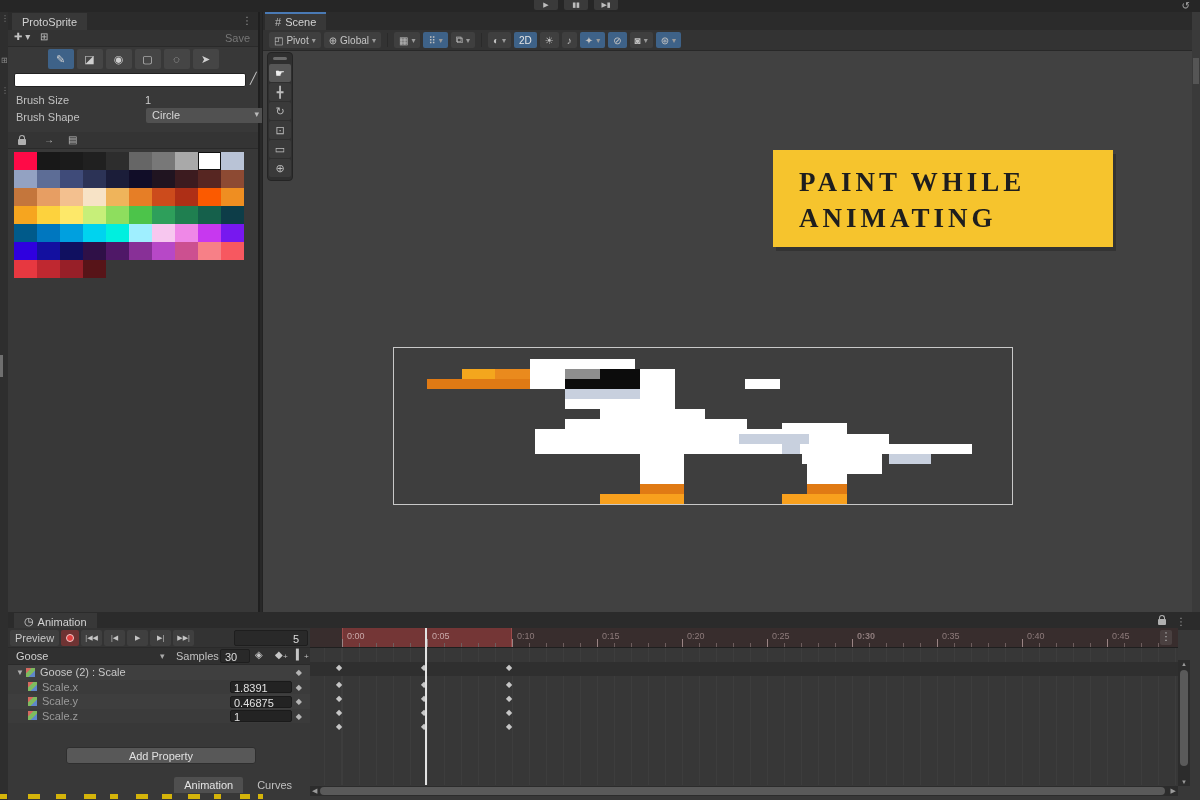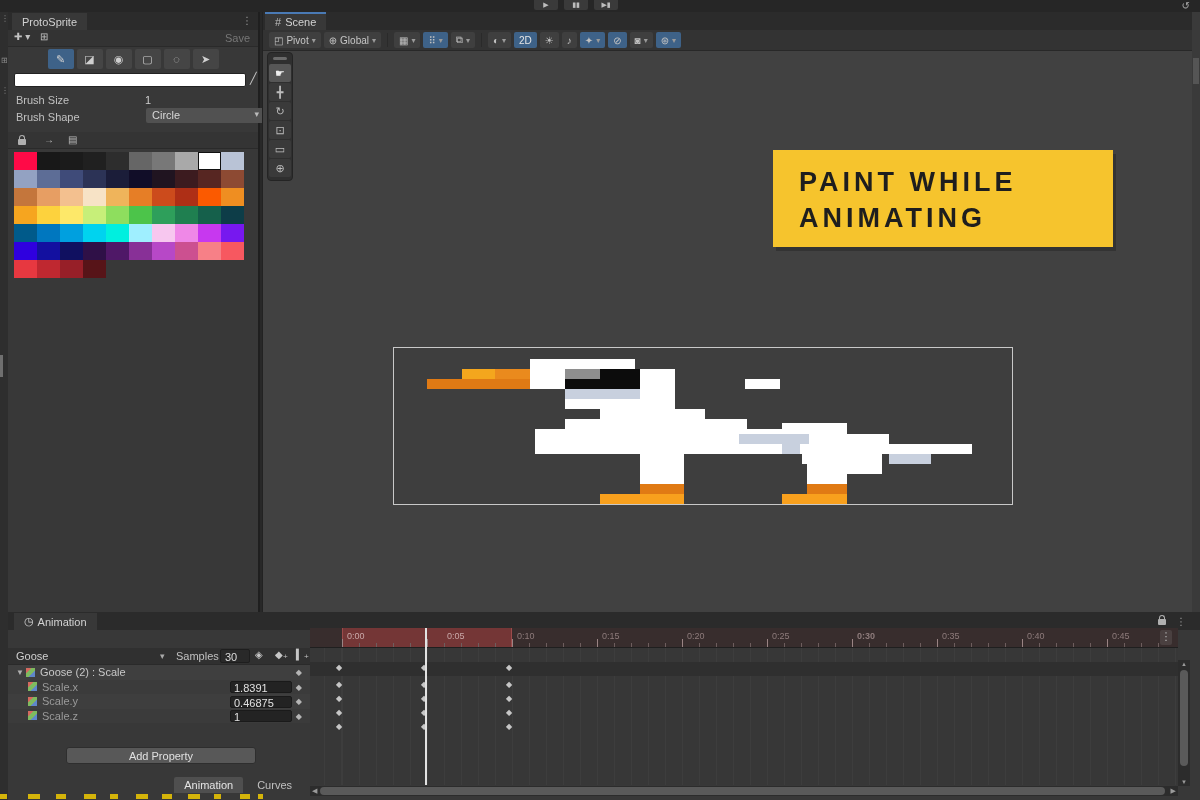--- a/index.html
+++ b/index.html
@@ -59,21 +59,21 @@
   .sbtn .dda { font-size:8px; color:#9a9a9a; }
   .vsep { width:1px; height:14px; background:#2a2a2a; margin:0 3px; }
   #overlay-tools { left:4px; top:40px; width:26px; background:#2f2f2f; border:1px solid #242424;
     border-radius:4px; padding:2px 0; }
   #overlay-tools .handle { width:14px; height:3px; background:#6a6a6a; border-radius:2px; margin:2px auto 4px; }
   .otool { width:22px; height:18px; margin:1px auto; background:#3a3a3a; border-radius:2px; color:#bdbdbd;
     display:flex; align-items:center; justify-content:center; font-size:11px; }
   .otool.active { background:#565656; color:#eee; }
   #banner { left:510px; top:138px; width:340px; height:97px; padding:14px 0 0 26px;
     box-shadow:3px 4px 0 rgba(25,25,25,.35); }
-  .banner-line { font-family:Liberation Sans, sans-serif; font-weight:bold; font-size:27px;
+  .banner-line { font-family:Liberation Serif, serif; font-weight:bold; font-size:27px;
     letter-spacing:4px; line-height:36px; }
   #sprite-frame { left:130px; top:335px; width:620px; height:158px; border:1px solid #c8c8c8; background:#3e3e3e; }
   #sprite-frame .px { position:absolute; }
   
   #anim { left:8px; top:612px; width:1192px; height:188px; background:#383838; }
   #anim-tab { left:6px; }
   #anim-head-right { position:absolute; right:14px; top:3px; display:flex; gap:10px; align-items:center; }
   #anim-controls { left:0; top:16px; width:302px; height:20px; background:#333; border-bottom:1px solid #2a2a2a;
     display:flex; align-items:center; gap:2px; padding:0 2px; }
   .abtn { height:16px; background:#3f3f3f; border-radius:2px; display:flex; align-items:center;
@@ -376,20 +376,36 @@
     <div class="tab" id="anim-tab">
       <span>◷</span>
       <span>Animation</span>
     </div>
     <div id="anim-head-right">
       <span><span class="lock"></span></span>
       <span class="kebab">⋮</span>
     </div>
   </div>
 
+  <div id="anim-controls" class="abs">
+    <div class="abtn">
+      <span>Preview</span>
+    </div>
+    <div class="abtn rec">
+        <span class="dot"></span>
+      </div>
+    <div id="transport" style="display:flex; gap:2px;">
+        <div class="tbtn">|◀◀</div>
+        <div class="tbtn">|◀</div>
+        <div class="tbtn">▶</div>
+        <div class="tbtn">▶|</div>
+        <div class="tbtn">▶▶|</div>
+      </div>
+    <div id="frame-field">5</div>
+  </div>
 
   <div id="anim-row2" class="abs">
     <span id="clip-dd">Goose</span>
     <span id="clip-arrow">▾</span>
     <span id="samples-label">Samples</span>
     <span id="samples-field">30</span>
   <div class="mini-ic" style="left: 247px; position: absolute;">◈</div>
       <div class="mini-ic" style="left: 267px; position: absolute;">◆₊</div>
       <div class="mini-ic" style="left: 288px; position: absolute;">▍₊</div>
     </div>
@@ -397,21 +413,21 @@
   <div id="ruler" class="abs">
     <div id="rec-region"></div>
     <div id="ruler-kebab">⋮</div>
   <div class="rtick" style="left: 32px; height: 8px;"></div>
       <div class="rlabel bright" style="left: 37px;">0:00</div>
       <div class="rtick" style="left: 49px; height: 4px; background: rgb(110, 94, 94);"></div>
       <div class="rtick" style="left: 66px; height: 4px; background: rgb(110, 94, 94);"></div>
       <div class="rtick" style="left: 83px; height: 4px; background: rgb(110, 94, 94);"></div>
       <div class="rtick" style="left: 100px; height: 4px; background: rgb(110, 94, 94);"></div>
       <div class="rtick" style="left: 117px; height: 8px;"></div>
-      <div class="rlabel bright" style="left: 122px; margin-left: 15px;">0:05</div>
+      <div class="rlabel bright" style="left: 122px;">0:05</div>
       <div class="rtick" style="left: 134px; height: 4px; background: rgb(110, 94, 94);"></div>
       <div class="rtick" style="left: 151px; height: 4px; background: rgb(110, 94, 94);"></div>
       <div class="rtick" style="left: 168px; height: 4px; background: rgb(110, 94, 94);"></div>
       <div class="rtick" style="left: 185px; height: 4px; background: rgb(110, 94, 94);"></div>
       <div class="rtick" style="left: 202px; height: 8px;"></div>
       <div class="rlabel" style="left: 207px;">0:10</div>
       <div class="rtick" style="left: 219px; height: 4px; background: rgb(110, 94, 94);"></div>
       <div class="rtick" style="left: 236px; height: 4px; background: rgb(110, 94, 94);"></div>
       <div class="rtick" style="left: 253px; height: 4px; background: rgb(110, 94, 94);"></div>
       <div class="rtick" style="left: 270px; height: 4px; background: rgb(110, 94, 94);"></div>

